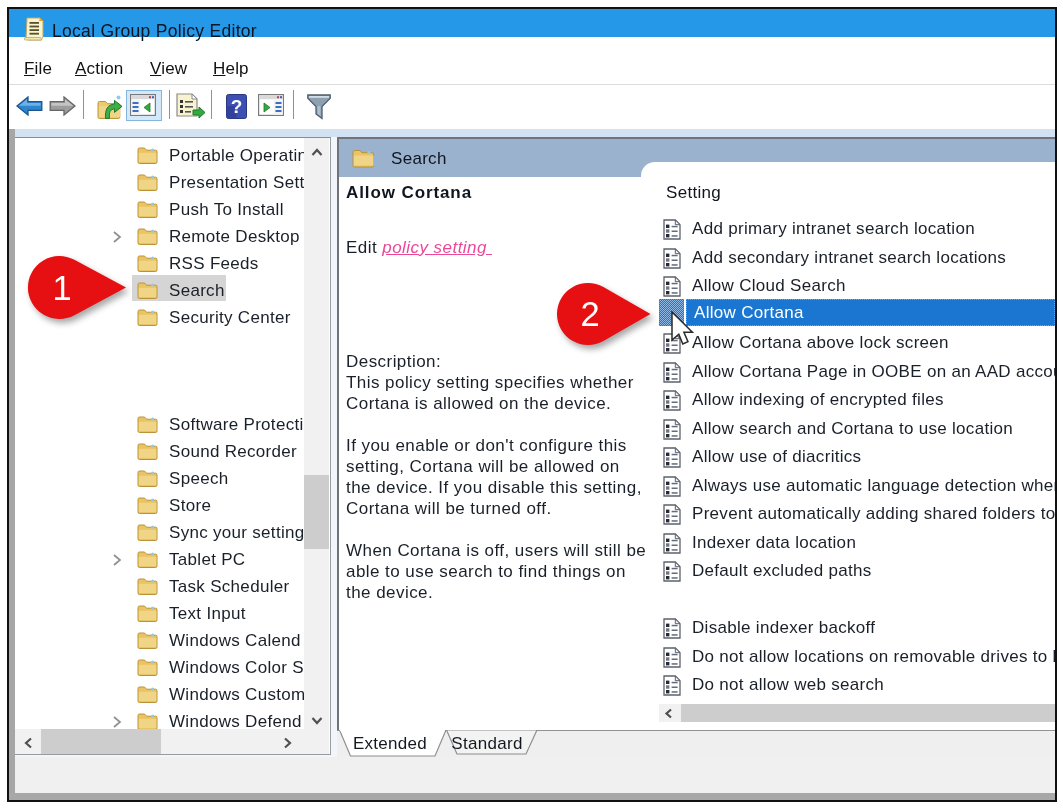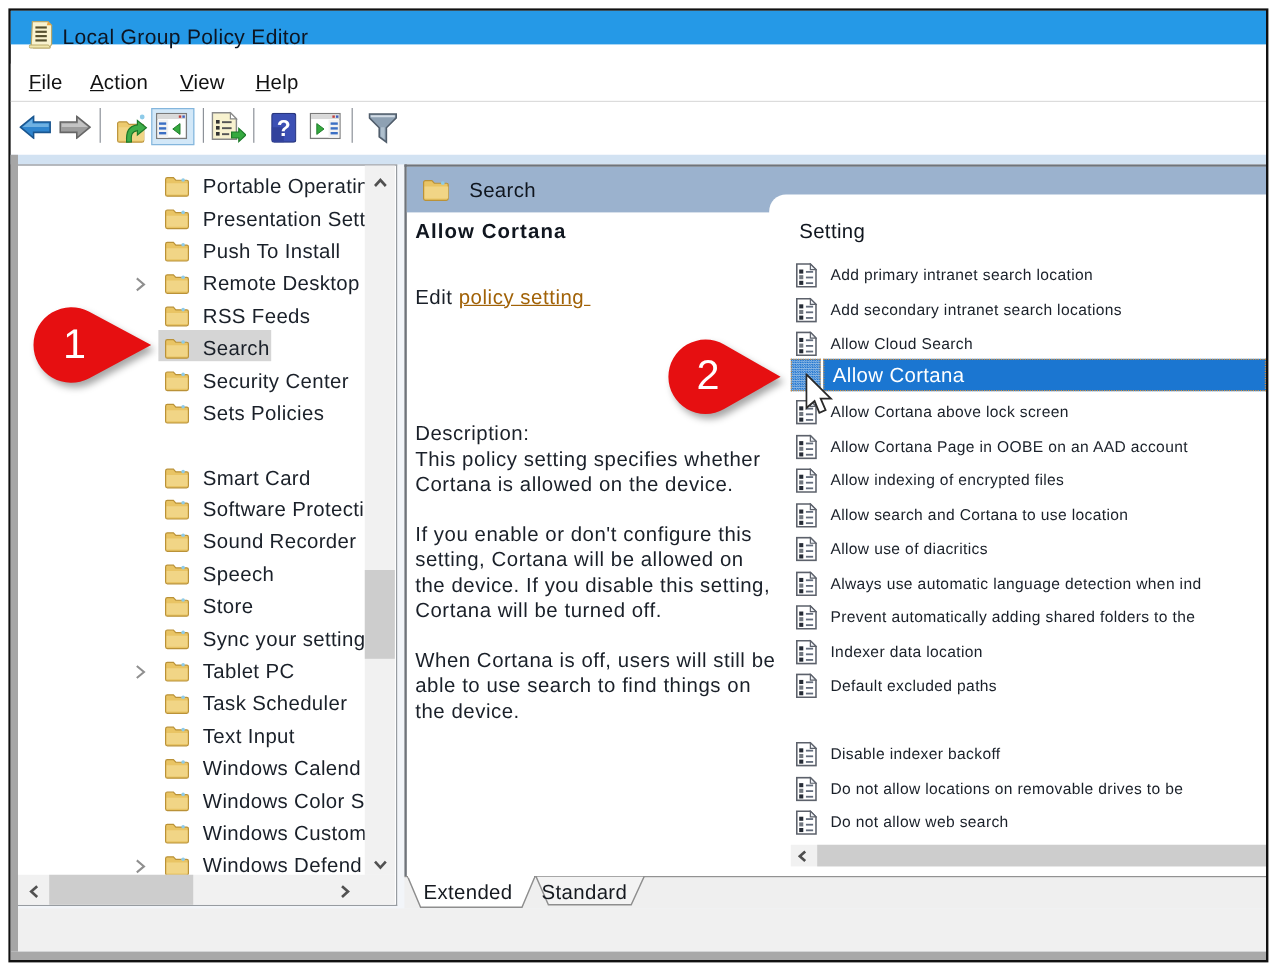--- a/index.html
+++ b/index.html
@@ -35,26 +35,26 @@
   #hsbL .thumb{position:absolute;left:26px;top:0;width:120px;height:25px;background:#cdcdcd;}
   #rpane{position:absolute;left:328px;top:128px;width:716px;height:591px;background:#fff;
          border-top:2px solid #6f747b;border-left:2px solid #6f747b;}
   #banner{position:absolute;left:0;top:0;width:716px;height:38px;background:#9bb2ce;}
   #bannertext{position:absolute;left:52px;top:20px;transform:translateY(-50%);
        font-size:17px;letter-spacing:0.3px;color:#10161f;}
   #listpanel{position:absolute;left:302px;top:23px;width:414px;height:568px;background:#fff;
              border-top-left-radius:14px;}
   .dl{position:absolute;left:7px;white-space:nowrap;font-size:17px;letter-spacing:0.45px;color:#1a2029;
       line-height:21px;}
-  .link{color:#a16207;text-decoration:underline;}
+  .link{color:#ec4899;text-decoration:underline;font-style:italic;}
   #sethead{position:absolute;left:327px;top:54px;transform:translateY(-50%);
        font-size:17px;letter-spacing:0.3px;color:#10161f;}
   .srow{position:absolute;left:320px;height:28px;width:396px;overflow:hidden;}
   .srow .lbl{position:absolute;left:33px;top:50%;transform:translateY(-50%);
-             font-size:13px;letter-spacing:0.3px;color:#1a2029;white-space:nowrap;}
+             font-size:17px;letter-spacing:0.3px;color:#1a2029;white-space:nowrap;}
   .srow svg{position:absolute;left:4px;top:4px;}
   #selrow{position:absolute;left:347px;top:160px;width:369px;height:27px;background:#1b76d1;
           border:1px dotted #d9923b;box-sizing:border-box;overflow:hidden;}
   #selrow .lbl{position:absolute;left:7px;top:50%;transform:translateY(-50%);
                font-size:17px;letter-spacing:0.3px;color:#fff;white-space:nowrap;}
   #selicon{position:absolute;left:319.5px;top:160px;width:25px;height:27px;
            border:1px dotted #cd8f45;box-sizing:border-box;
            background:repeating-conic-gradient(#1f74cf 0% 25%, #8fb9e4 0% 50%);
            background-size:2px 2px;}
   #hsbR{position:absolute;left:320px;top:565px;width:396px;height:18px;background:#f1f1f1;}
@@ -207,36 +207,20 @@
         </svg>
         <div class="lbl">Search</div>
       </div>
     <div class="trow" style="top:166.7px">
         <svg class="fold" width="21" height="19" viewBox="0 0 21 19">
           <path d="M1,3.5 a1.5,1.5 0 0 1 1.5,-1.5 h5 l2,2.2 h9.2 a1.3,1.3 0 0 1 1.3,1.3 v10.5 a1.5,1.5 0 0 1 -1.5,1.5 h-16 a1.5,1.5 0 0 1 -1.5,-1.5 z" fill="#e9c464" stroke="#ba9238"></path>
           <path d="M1.8,6.8 h17.5 v9.2 h-17.5 z" fill="#f1d586"></path>
           <circle cx="15.6" cy="4" r="1.5" fill="#8ecbe9"></circle>
         </svg>
         <div class="lbl">Security Center</div>
-      </div>
-    <div class="trow" style="top:193.6px">
-        <svg class="fold" width="21" height="19" viewBox="0 0 21 19">
-          <path d="M1,3.5 a1.5,1.5 0 0 1 1.5,-1.5 h5 l2,2.2 h9.2 a1.3,1.3 0 0 1 1.3,1.3 v10.5 a1.5,1.5 0 0 1 -1.5,1.5 h-16 a1.5,1.5 0 0 1 -1.5,-1.5 z" fill="#e9c464" stroke="#ba9238"></path>
-          <path d="M1.8,6.8 h17.5 v9.2 h-17.5 z" fill="#f1d586"></path>
-          <circle cx="15.6" cy="4" r="1.5" fill="#8ecbe9"></circle>
-        </svg>
-        <div class="lbl">Sets Policies</div>
-      </div>
-    <div class="trow" style="top:247.5px">
-        <svg class="fold" width="21" height="19" viewBox="0 0 21 19">
-          <path d="M1,3.5 a1.5,1.5 0 0 1 1.5,-1.5 h5 l2,2.2 h9.2 a1.3,1.3 0 0 1 1.3,1.3 v10.5 a1.5,1.5 0 0 1 -1.5,1.5 h-16 a1.5,1.5 0 0 1 -1.5,-1.5 z" fill="#e9c464" stroke="#ba9238"></path>
-          <path d="M1.8,6.8 h17.5 v9.2 h-17.5 z" fill="#f1d586"></path>
-          <circle cx="15.6" cy="4" r="1.5" fill="#8ecbe9"></circle>
-        </svg>
-        <div class="lbl">Smart Card</div>
       </div>
     <div class="trow" style="top:274.4px">
         <svg class="fold" width="21" height="19" viewBox="0 0 21 19">
           <path d="M1,3.5 a1.5,1.5 0 0 1 1.5,-1.5 h5 l2,2.2 h9.2 a1.3,1.3 0 0 1 1.3,1.3 v10.5 a1.5,1.5 0 0 1 -1.5,1.5 h-16 a1.5,1.5 0 0 1 -1.5,-1.5 z" fill="#e9c464" stroke="#ba9238"></path>
           <path d="M1.8,6.8 h17.5 v9.2 h-17.5 z" fill="#f1d586"></path>
           <circle cx="15.6" cy="4" r="1.5" fill="#8ecbe9"></circle>
         </svg>
         <div class="lbl">Software Protecti</div>
       </div>
     <div class="trow" style="top:301.3px">

